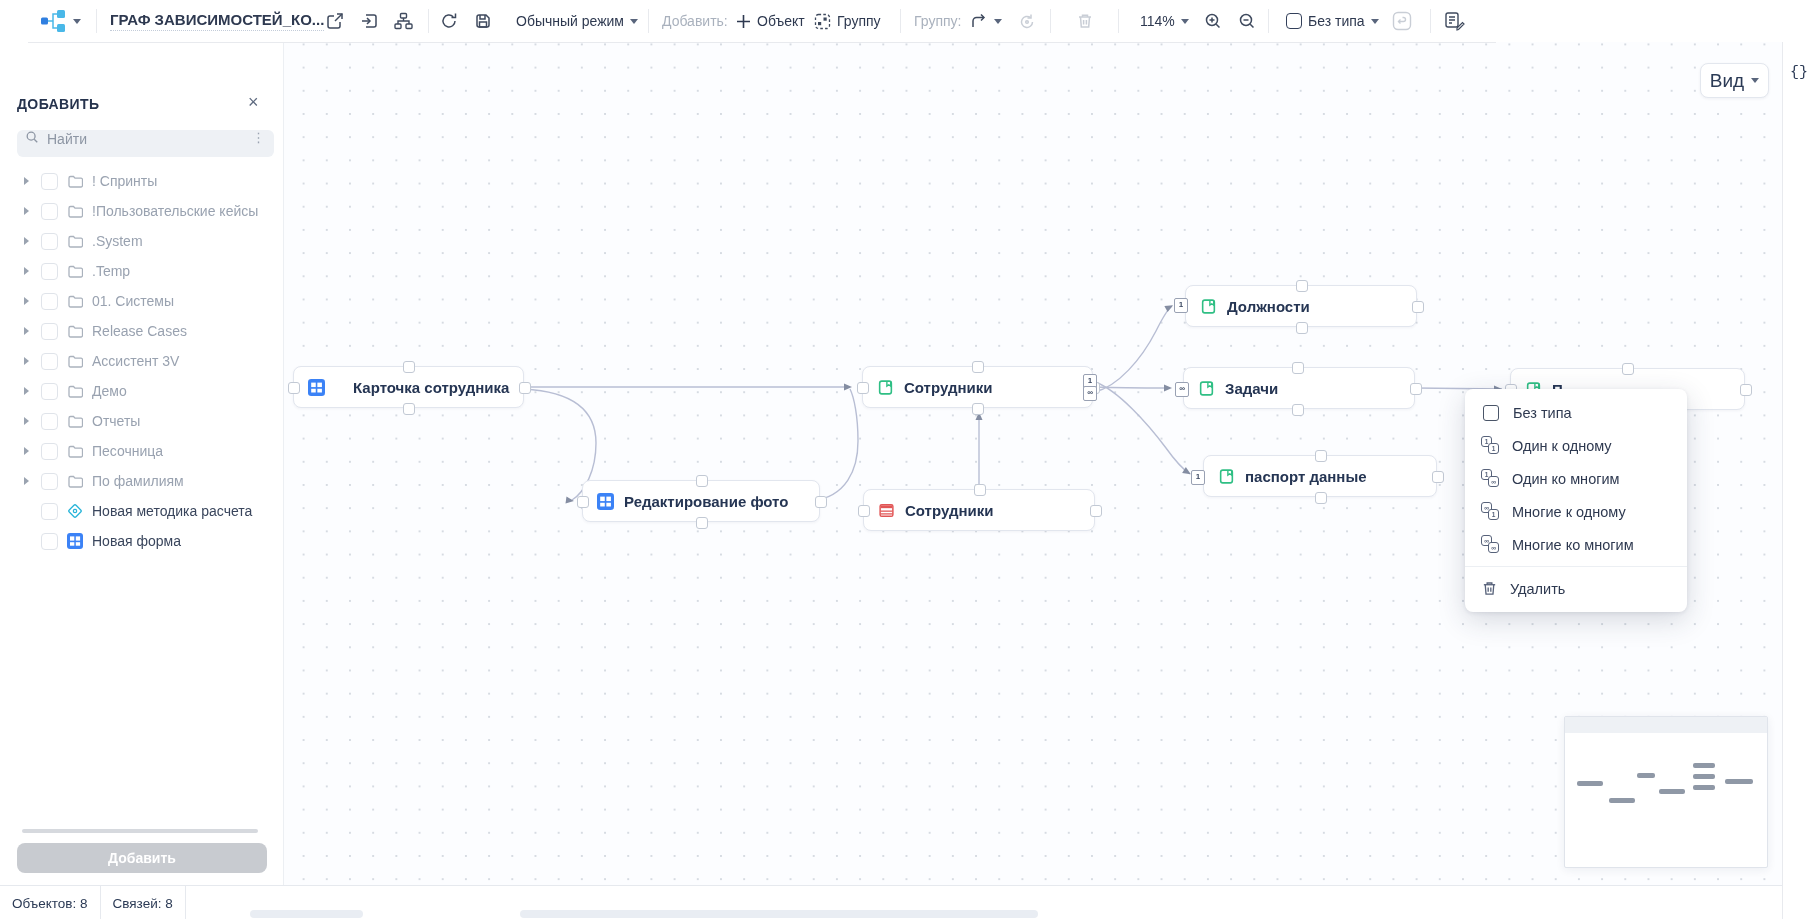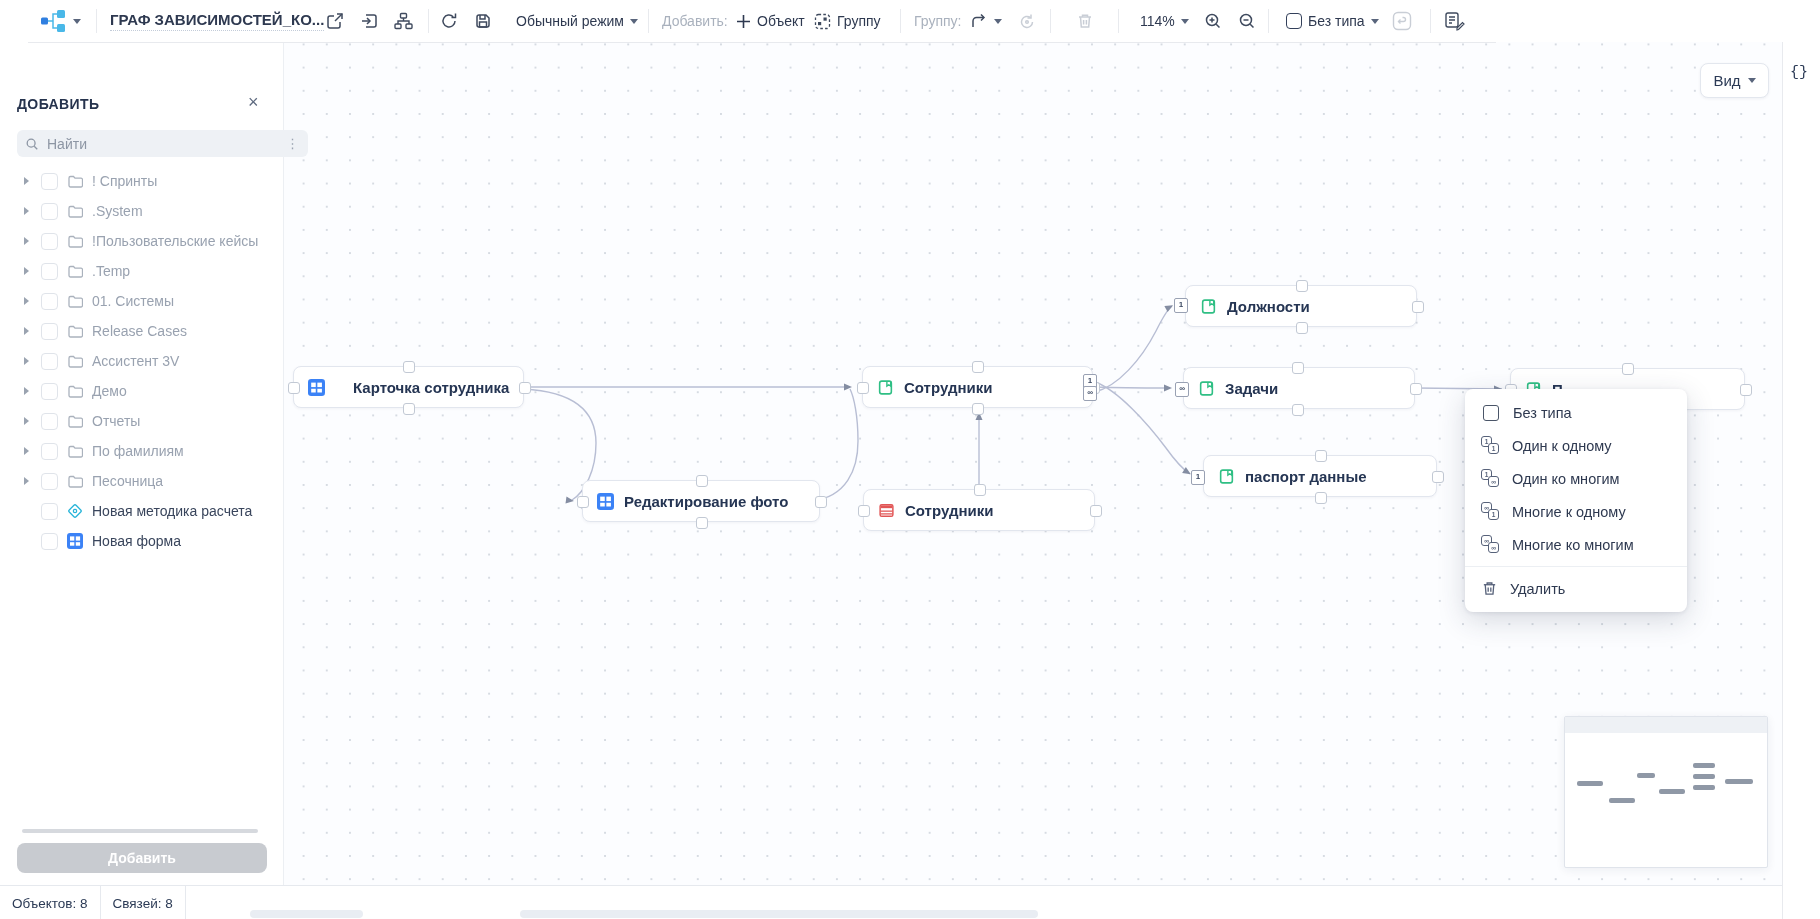--- a/index.html
+++ b/index.html
@@ -16,22 +16,22 @@
   .lbl.gray{color:#a9b1bd;}
   .lbl.bold{font-weight:700;font-size:15px;}
   .dotted{border-bottom:1px dotted #c3ccd9;padding-bottom:2px;}
   .ibtn{display:flex;align-items:center;justify-content:center;cursor:pointer;}
   svg.ic{display:block;}
   
   .sidebar{position:absolute;left:0;top:42px;width:283px;height:843px;background:#fff;
            border-right:1px solid #eceff3;z-index:40;}
   .sb-title{position:absolute;left:17px;top:54px;font-size:14px;font-weight:700;color:#26334d;letter-spacing:.4px;}
   .sb-close{position:absolute;left:248px;top:51px;font-size:18px;color:#5f6b80;cursor:pointer;line-height:18px;}
-  .search{position:absolute;left:17px;top:88px;width:291px;height:27px;background:#eef1f5;border-radius:6px;
-          display:flex;align-items:center;padding:0 8px;box-sizing:border-box;gap:6px;}
+  .search{position:absolute;left:17px;top:88px;width:257px;height:27px;background:#eef1f5;border-radius:6px;
+          display:flex;align-items:flex-start;padding:0 8px;box-sizing:border-box;gap:6px;}
   .search input{flex:1;border:0;background:transparent;outline:none;font-size:14px;color:#3c4758;
                 font-family:"Liberation Sans",sans-serif;min-width:0;}
   .search input::placeholder{color:#8d96a4;}
   .sdots{color:#9aa3b0;font-size:13px;letter-spacing:1px;}
   .tree{position:absolute;left:0;top:124px;width:283px;}
   .trow{height:30px;display:flex;align-items:center;cursor:pointer;}
   .tcar{width:0;height:0;border-top:4px solid transparent;border-bottom:4px solid transparent;
         border-left:5px solid #9aa3b0;margin-left:24px;}
   .cb{width:15px;height:15px;border:1px solid #e0e4ea;border-radius:4px;background:#fff;margin-left:12px;flex:none;}
   .cb.leaf{margin-left:41px;}
@@ -49,21 +49,21 @@
   .node{position:absolute;height:42px;background:#fff;border:1px solid #e2e6ee;border-radius:8px;
         box-shadow:0 1px 3px rgba(30,40,70,.05);display:flex;align-items:center;gap:10px;
         padding-left:14px;box-sizing:border-box;z-index:4;cursor:pointer;}
   .node .nlabel{font-size:15px;font-weight:700;color:#253553;white-space:nowrap;}
   .port{position:absolute;width:12px;height:12px;background:#fff;border:1.5px solid #c2c9d4;
         border-radius:3px;box-sizing:border-box;z-index:5;}
   .badge{position:absolute;width:12px;height:13px;background:#fff;border:1px solid #99a1b3;border-radius:2px;
          font-size:8px;line-height:11px;text-align:center;color:#3d4a63;z-index:6;font-weight:700;}
   .viewbtn{position:absolute;left:1700px;top:63px;width:67px;height:33px;background:#fff;border:1px solid #e3e7ee;
            border-radius:8px;box-shadow:0 1px 3px rgba(30,40,70,.06);display:flex;align-items:center;
-           justify-content:center;gap:7px;font-size:15px;color:#2b3a55;z-index:7;cursor:pointer;}
+           justify-content:center;gap:7px;font-size:19px;color:#2b3a55;z-index:7;cursor:pointer;}
   
   .cmenu{position:absolute;left:1465px;top:389px;width:222px;background:#fff;border-radius:8px;
          box-shadow:0 8px 28px rgba(40,50,80,.18),0 1px 4px rgba(40,50,80,.10);z-index:60;padding:7px 0;}
   .citem{height:33px;display:flex;align-items:center;gap:12px;padding-left:16px;font-size:14.5px;
          color:#2e3950;cursor:pointer;}
   .csep{height:1px;background:#eceff3;margin:5px 0;}
   .relic{position:relative;width:19px;height:19px;flex:none;}
   .relic .sq{position:absolute;width:11px;height:11px;border:1.3px solid #57627a;border-radius:3px;
              background:#fff;box-sizing:border-box;font-size:6.5px;font-weight:700;color:#57627a;
              text-align:center;line-height:9px;}
@@ -323,40 +323,40 @@
         <span class="tlabel">! Спринты</span>
       </div>
     <div class="trow">
         <span class="tcar"></span>
         <span class="cb"></span>
         <span class="ticon">
           <svg class="ic" width="16" height="16" viewBox="0 0 16 16" stroke="#aab2bd" stroke-width="1.3" fill="none">
             <path d="M2 5a1.5 1.5 0 0 1 1.5-1.5h3L8 5.2h6A1.5 1.5 0 0 1 15.5 6.7v5.8A1.5 1.5 0 0 1 14 14H3.5A1.5 1.5 0 0 1 2 12.5z"></path>
           </svg>
         </span>
+        <span class="tlabel">!Пользовательские кейсы</span>
+      </div>
+    <div class="trow">
+        <span class="tcar"></span>
+        <span class="cb"></span>
+        <span class="ticon">
+          <svg class="ic" width="16" height="16" viewBox="0 0 16 16" stroke="#aab2bd" stroke-width="1.3" fill="none">
+            <path d="M2 5a1.5 1.5 0 0 1 1.5-1.5h3L8 5.2h6A1.5 1.5 0 0 1 15.5 6.7v5.8A1.5 1.5 0 0 1 14 14H3.5A1.5 1.5 0 0 1 2 12.5z"></path>
+          </svg>
+        </span>
         <span class="tlabel">.System</span>
       </div>
     <div class="trow">
         <span class="tcar"></span>
         <span class="cb"></span>
         <span class="ticon">
           <svg class="ic" width="16" height="16" viewBox="0 0 16 16" stroke="#aab2bd" stroke-width="1.3" fill="none">
             <path d="M2 5a1.5 1.5 0 0 1 1.5-1.5h3L8 5.2h6A1.5 1.5 0 0 1 15.5 6.7v5.8A1.5 1.5 0 0 1 14 14H3.5A1.5 1.5 0 0 1 2 12.5z"></path>
           </svg>
         </span>
-        <span class="tlabel">!Пользовательские кейсы</span>
-      </div>
-    <div class="trow">
-        <span class="tcar"></span>
-        <span class="cb"></span>
-        <span class="ticon">
-          <svg class="ic" width="16" height="16" viewBox="0 0 16 16" stroke="#aab2bd" stroke-width="1.3" fill="none">
-            <path d="M2 5a1.5 1.5 0 0 1 1.5-1.5h3L8 5.2h6A1.5 1.5 0 0 1 15.5 6.7v5.8A1.5 1.5 0 0 1 14 14H3.5A1.5 1.5 0 0 1 2 12.5z"></path>
-          </svg>
-        </span>
         <span class="tlabel">.Temp</span>
       </div>
     <div class="trow">
         <span class="tcar"></span>
         <span class="cb"></span>
         <span class="ticon">
           <svg class="ic" width="16" height="16" viewBox="0 0 16 16" stroke="#aab2bd" stroke-width="1.3" fill="none">
             <path d="M2 5a1.5 1.5 0 0 1 1.5-1.5h3L8 5.2h6A1.5 1.5 0 0 1 15.5 6.7v5.8A1.5 1.5 0 0 1 14 14H3.5A1.5 1.5 0 0 1 2 12.5z"></path>
           </svg>
         </span>
@@ -403,31 +403,31 @@
         <span class="tlabel">Отчеты</span>
       </div>
     <div class="trow">
         <span class="tcar"></span>
         <span class="cb"></span>
         <span class="ticon">
           <svg class="ic" width="16" height="16" viewBox="0 0 16 16" stroke="#aab2bd" stroke-width="1.3" fill="none">
             <path d="M2 5a1.5 1.5 0 0 1 1.5-1.5h3L8 5.2h6A1.5 1.5 0 0 1 15.5 6.7v5.8A1.5 1.5 0 0 1 14 14H3.5A1.5 1.5 0 0 1 2 12.5z"></path>
           </svg>
         </span>
+        <span class="tlabel">Песочница</span>
+      </div>
+    <div class="trow">
+        <span class="tcar"></span>
+        <span class="cb"></span>
+        <span class="ticon">
+          <svg class="ic" width="16" height="16" viewBox="0 0 16 16" stroke="#aab2bd" stroke-width="1.3" fill="none">
+            <path d="M2 5a1.5 1.5 0 0 1 1.5-1.5h3L8 5.2h6A1.5 1.5 0 0 1 15.5 6.7v5.8A1.5 1.5 0 0 1 14 14H3.5A1.5 1.5 0 0 1 2 12.5z"></path>
+          </svg>
+        </span>
         <span class="tlabel">По фамилиям</span>
-      </div>
-    <div class="trow">
-        <span class="tcar"></span>
-        <span class="cb"></span>
-        <span class="ticon">
-          <svg class="ic" width="16" height="16" viewBox="0 0 16 16" stroke="#aab2bd" stroke-width="1.3" fill="none">
-            <path d="M2 5a1.5 1.5 0 0 1 1.5-1.5h3L8 5.2h6A1.5 1.5 0 0 1 15.5 6.7v5.8A1.5 1.5 0 0 1 14 14H3.5A1.5 1.5 0 0 1 2 12.5z"></path>
-          </svg>
-        </span>
-        <span class="tlabel">Песочница</span>
       </div>
     <div class="trow">
         <span class="cb leaf"></span>
         <span class="ticon">
           <svg class="ic" width="16" height="16" viewBox="0 0 16 16" fill="none">
             <rect x="3.2" y="3.2" width="9.6" height="9.6" rx="1.5" transform="rotate(45 8 8)" stroke="#27b4d8" stroke-width="1.3"></rect>
             <circle cx="8" cy="8" r="1.7" stroke="#27b4d8" stroke-width="1.2"></circle>
           </svg>
         </span>
         <span class="tlabel dark">Новая методика расчета</span>

